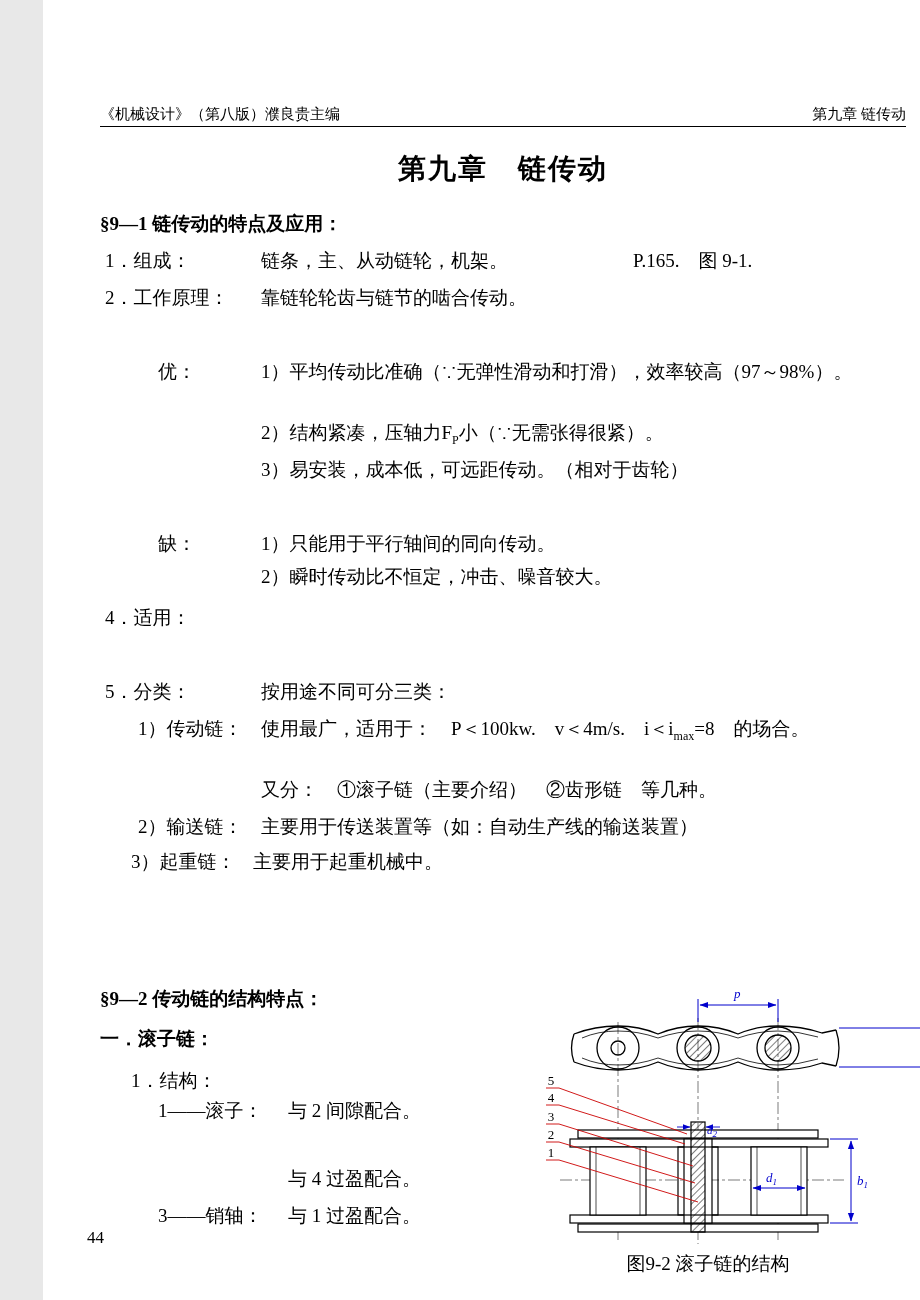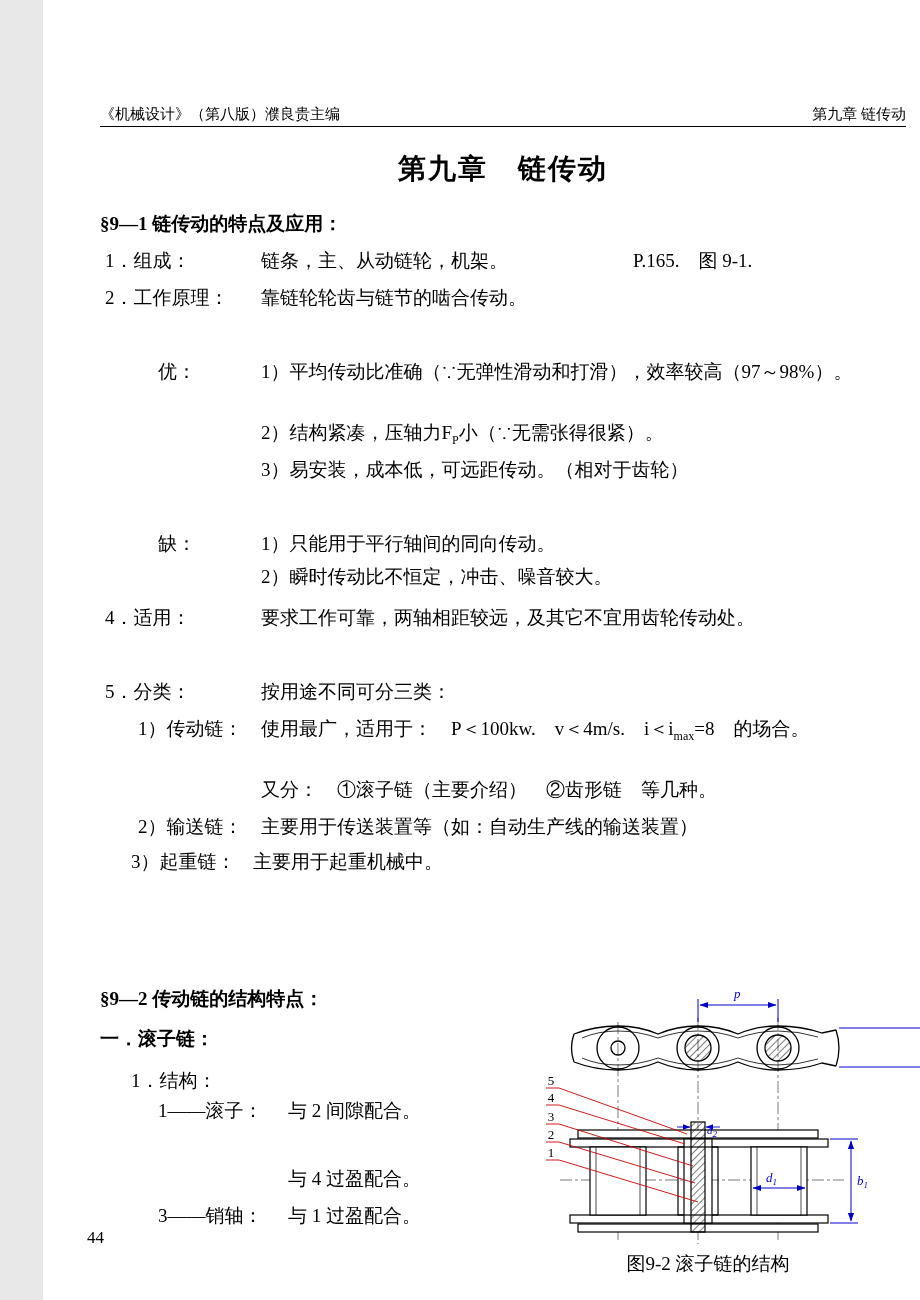--- a/index.html
+++ b/index.html
@@ -68,21 +68,20 @@
     <span style="left:58px">缺：</span>
     <span style="left:161px">1）只能用于平行轴间的同向传动。</span>
   </div>
 
   <div class="line" style="top:564px">
     <span style="left:161px">2）瞬时传动比不恒定，冲击、噪音较大。</span>
   </div>
 
   <div class="line" style="top:605px">
     <span style="left:5px">4．适用：</span>
-    <span style="left:161px">要求工作可靠，两轴相距较远，及其它不宜用齿轮传动处。</span>
   </div>
 
 
   <div class="line" style="top:679px">
     <span style="left:5px">5．分类：</span>
     <span style="left:161px">按用途不同可分三类：</span>
   </div>
 
   <div class="line" style="top:716px">
     <span style="left:38px">1）传动链：</span>

